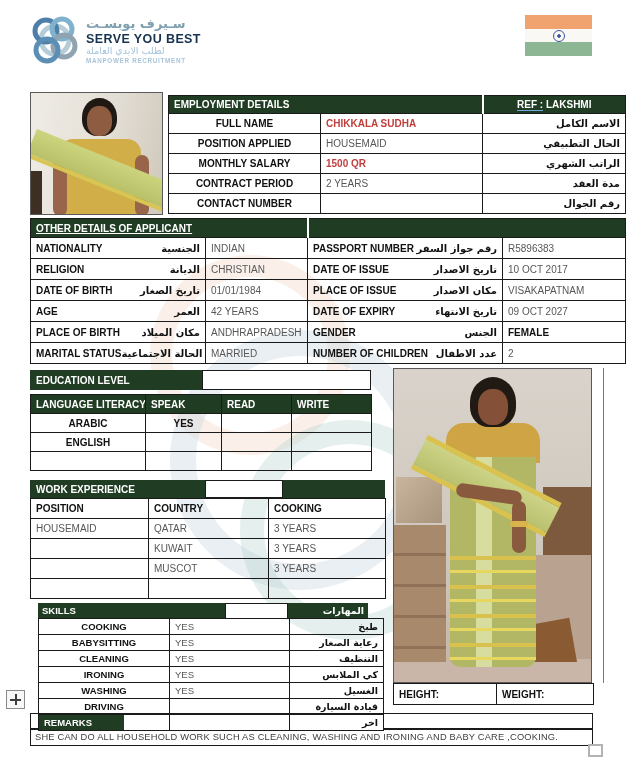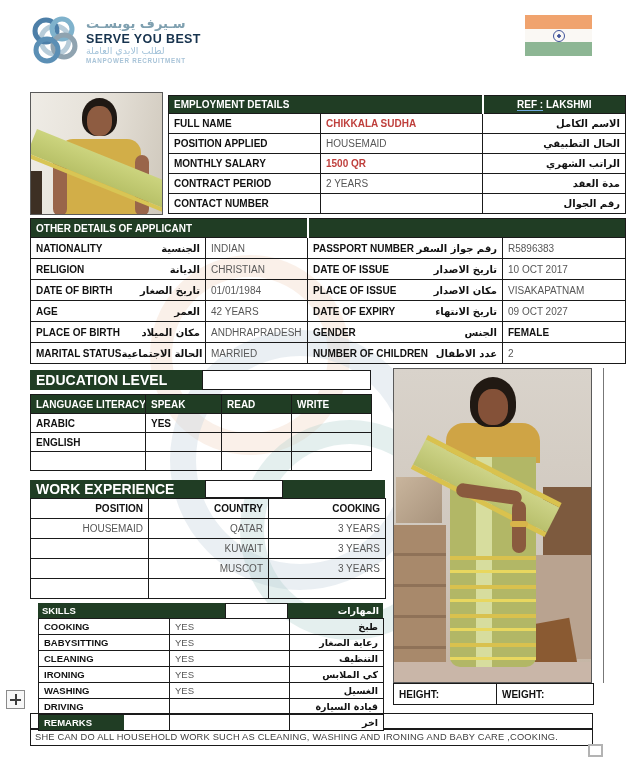--- a/index.html
+++ b/index.html
@@ -69,47 +69,47 @@
   .plg-arm   { position:absolute; left:62px; top:118px; width:66px; height:14px; background:#8a5a3e; border-radius:7px; transform:rotate(8deg); }
   .plg-hand  { position:absolute; left:118px; top:132px; width:14px; height:52px; background:#8a5a3e; border-radius:7px; }
   .plg-watch { position:absolute; left:116px; top:152px; width:18px; height:6px; background:#d8b44a; border-radius:3px; }
 
   .vline { position:absolute; left:603px; top:368px; height:315px; width:0; border-left:1px solid #777; z-index:1; }
 
   
   .tbl { position:absolute; border-collapse:collapse; table-layout:fixed; z-index:2; }
   .tbl td { border:1px solid #1a1a1a; font-size:10px; padding:0 5px; overflow:hidden; white-space:nowrap; vertical-align:middle; }
   .g   { background:#203d24; color:#fff; font-weight:bold; }
-  .lab { font-weight:bold; color:#111; }
+  .lab { font-weight:bold; color:#111;text-align:center; }
   .val { color:#575757; }
   .red { color:#bf3f3c; font-weight:bold; }
   .flexlab { display:flex; justify-content:space-between; align-items:center; }
   .u { border-bottom:1.5px solid #6fa8dc;margin-top:43px; }
 
   .emp { left:168px; top:95px; width:457px; }
   .emp td { height:20px; }
   .emp tr.hrow td { height:18px; }
   .emp .wdiv { border-left:2px solid #fff; text-align:center; }
 
   .other { left:30px; top:218px; width:595px; }
   .other td { height:21px; }
-  .other tr.hrow td { height:19px; }
+  .other tr.hrow td { height:19px;text-decoration:underline; }
   .other .wdiv { border-left:2px solid #fff; }
 
   .bar { position:absolute; display:flex; z-index:2; }
-  .bar .gseg { background:#203d24; color:#fff; font-weight:bold; font-size:14px; display:flex; align-items:center; padding:0 6px; }
+  .bar .gseg { background:#203d24; color:#fff; font-weight:bold; font-size:10px; display:flex; align-items:center; padding:0 6px; }
   .bar .wseg { background:#fff; border:1px solid #1a1a1a; }
   .edu-bar  { left:30px; top:370px; width:341px; height:20px; }
   .work-bar { left:30px; top:480px; width:355px; height:18px;border-radius:9px; }
 
   .lang { left:30px; top:394px; width:341px; }
   .lang td { height:19px; }
 
   .work { left:30px; top:498px; width:355px; }
-  .work td { height:20px; text-align:right;margin-left:8px; }
+  .work td { height:20px; text-align:left;margin-left:8px; }
   .work .hd { font-weight:bold; color:#111; }
   .work .val { color:#575757; }
 
   .skills-wrap { position:absolute; left:38px; top:603px; width:345px; z-index:3; }
   .skills-head { display:flex; height:15px; }
   .skills-head .gseg { background:#203d24; color:#fff; font-weight:bold; font-size:9.5px; display:flex; align-items:center; padding:0 4px; }
   .skills-head .wseg { background:#fff; border:1px solid #1a1a1a; border-bottom:none; }
   .skills { position:static; width:345px; }
   .skills td { height:16px; font-size:9.5px; }
   .skills .arc { text-align:right; font-weight:bold; }
@@ -409,21 +409,21 @@
   </tbody>
     </table>
 
   <div class="strip"></div>
   <div class="remarks-box">SHE CAN DO ALL HOUSEHOLD WORK SUCH AS CLEANING, WASHING AND IRONING AND BABY CARE ,COOKING.</div>
 
   <div class="skills-wrap">
     <div class="skills-head">
       <div class="gseg" style="width:187px">SKILLS</div>
       <div class="wseg" style="width:63px"></div>
-      <div class="gseg ar" style="width:95px;justify-content:flex-end">المهارات</div>
+      <div class="gseg ar" style="width:80px;justify-content:flex-end">المهارات</div>
     </div>
     <table class="tbl skills">
       <colgroup>
           <col style="width:131px">
           <col style="width:120px">
           <col style="width:94px">
         </colgroup>
       <tbody>
           <tr>
         <td class="lab">COOKING</td>

